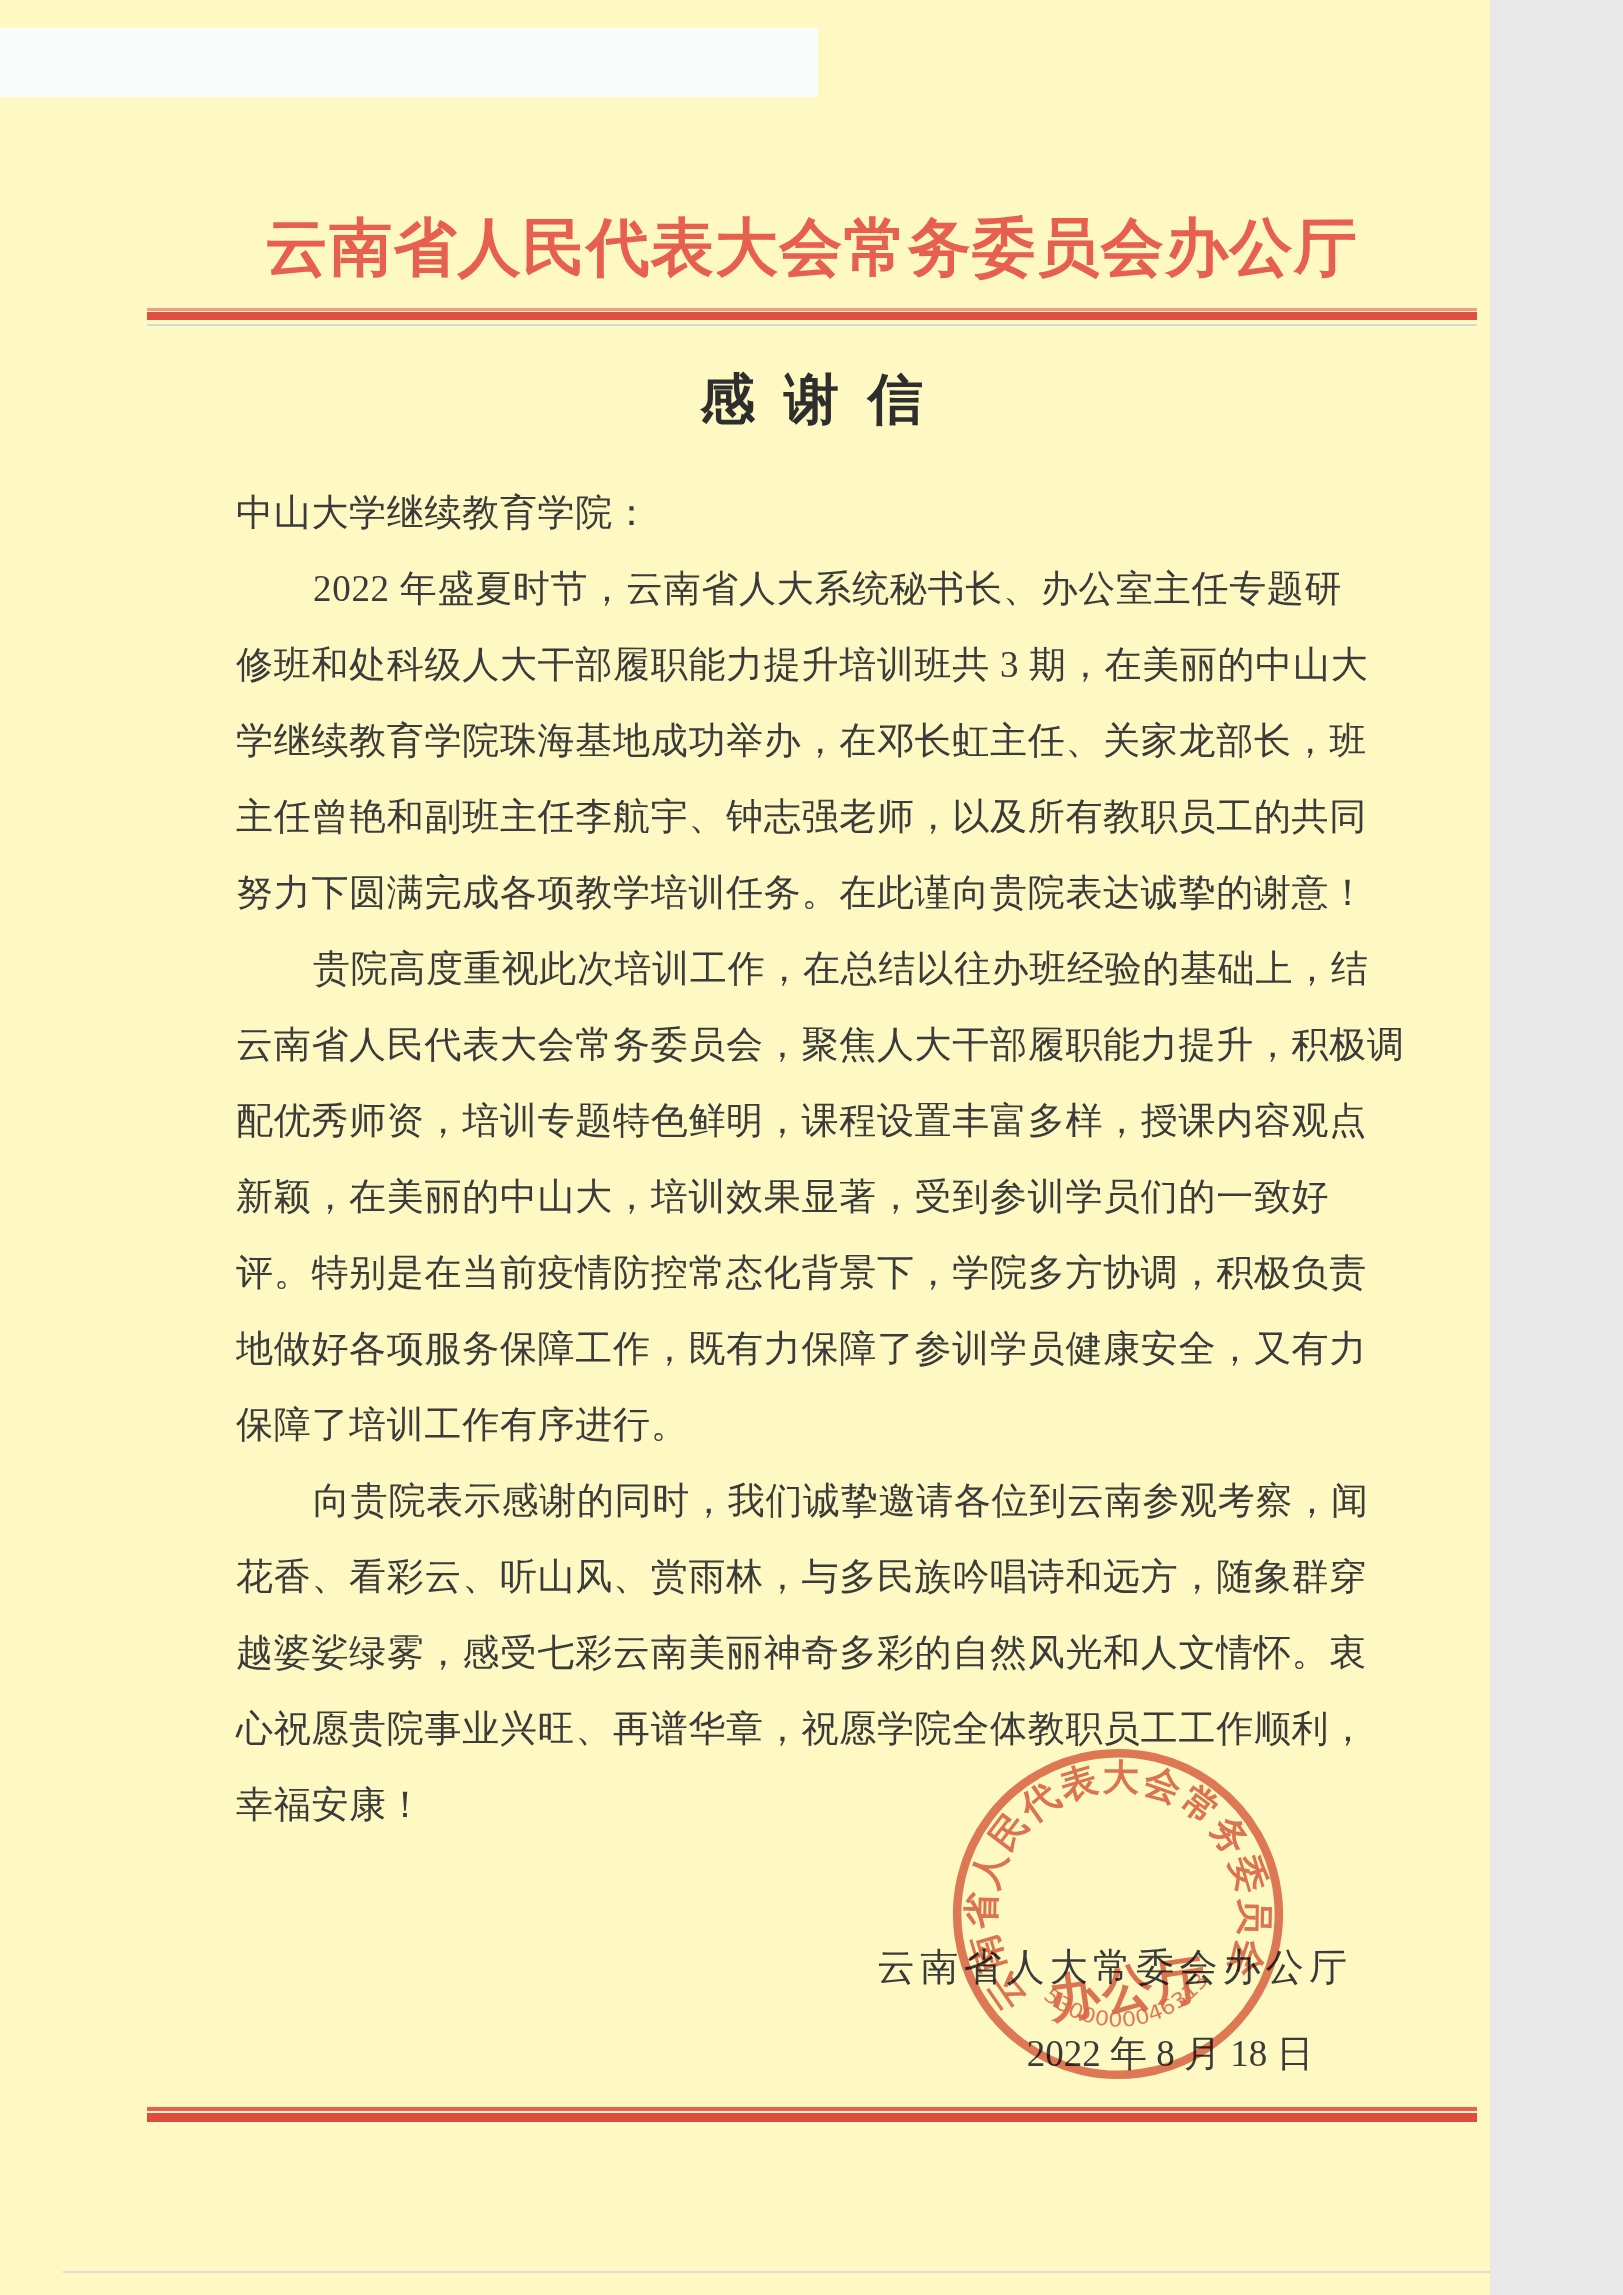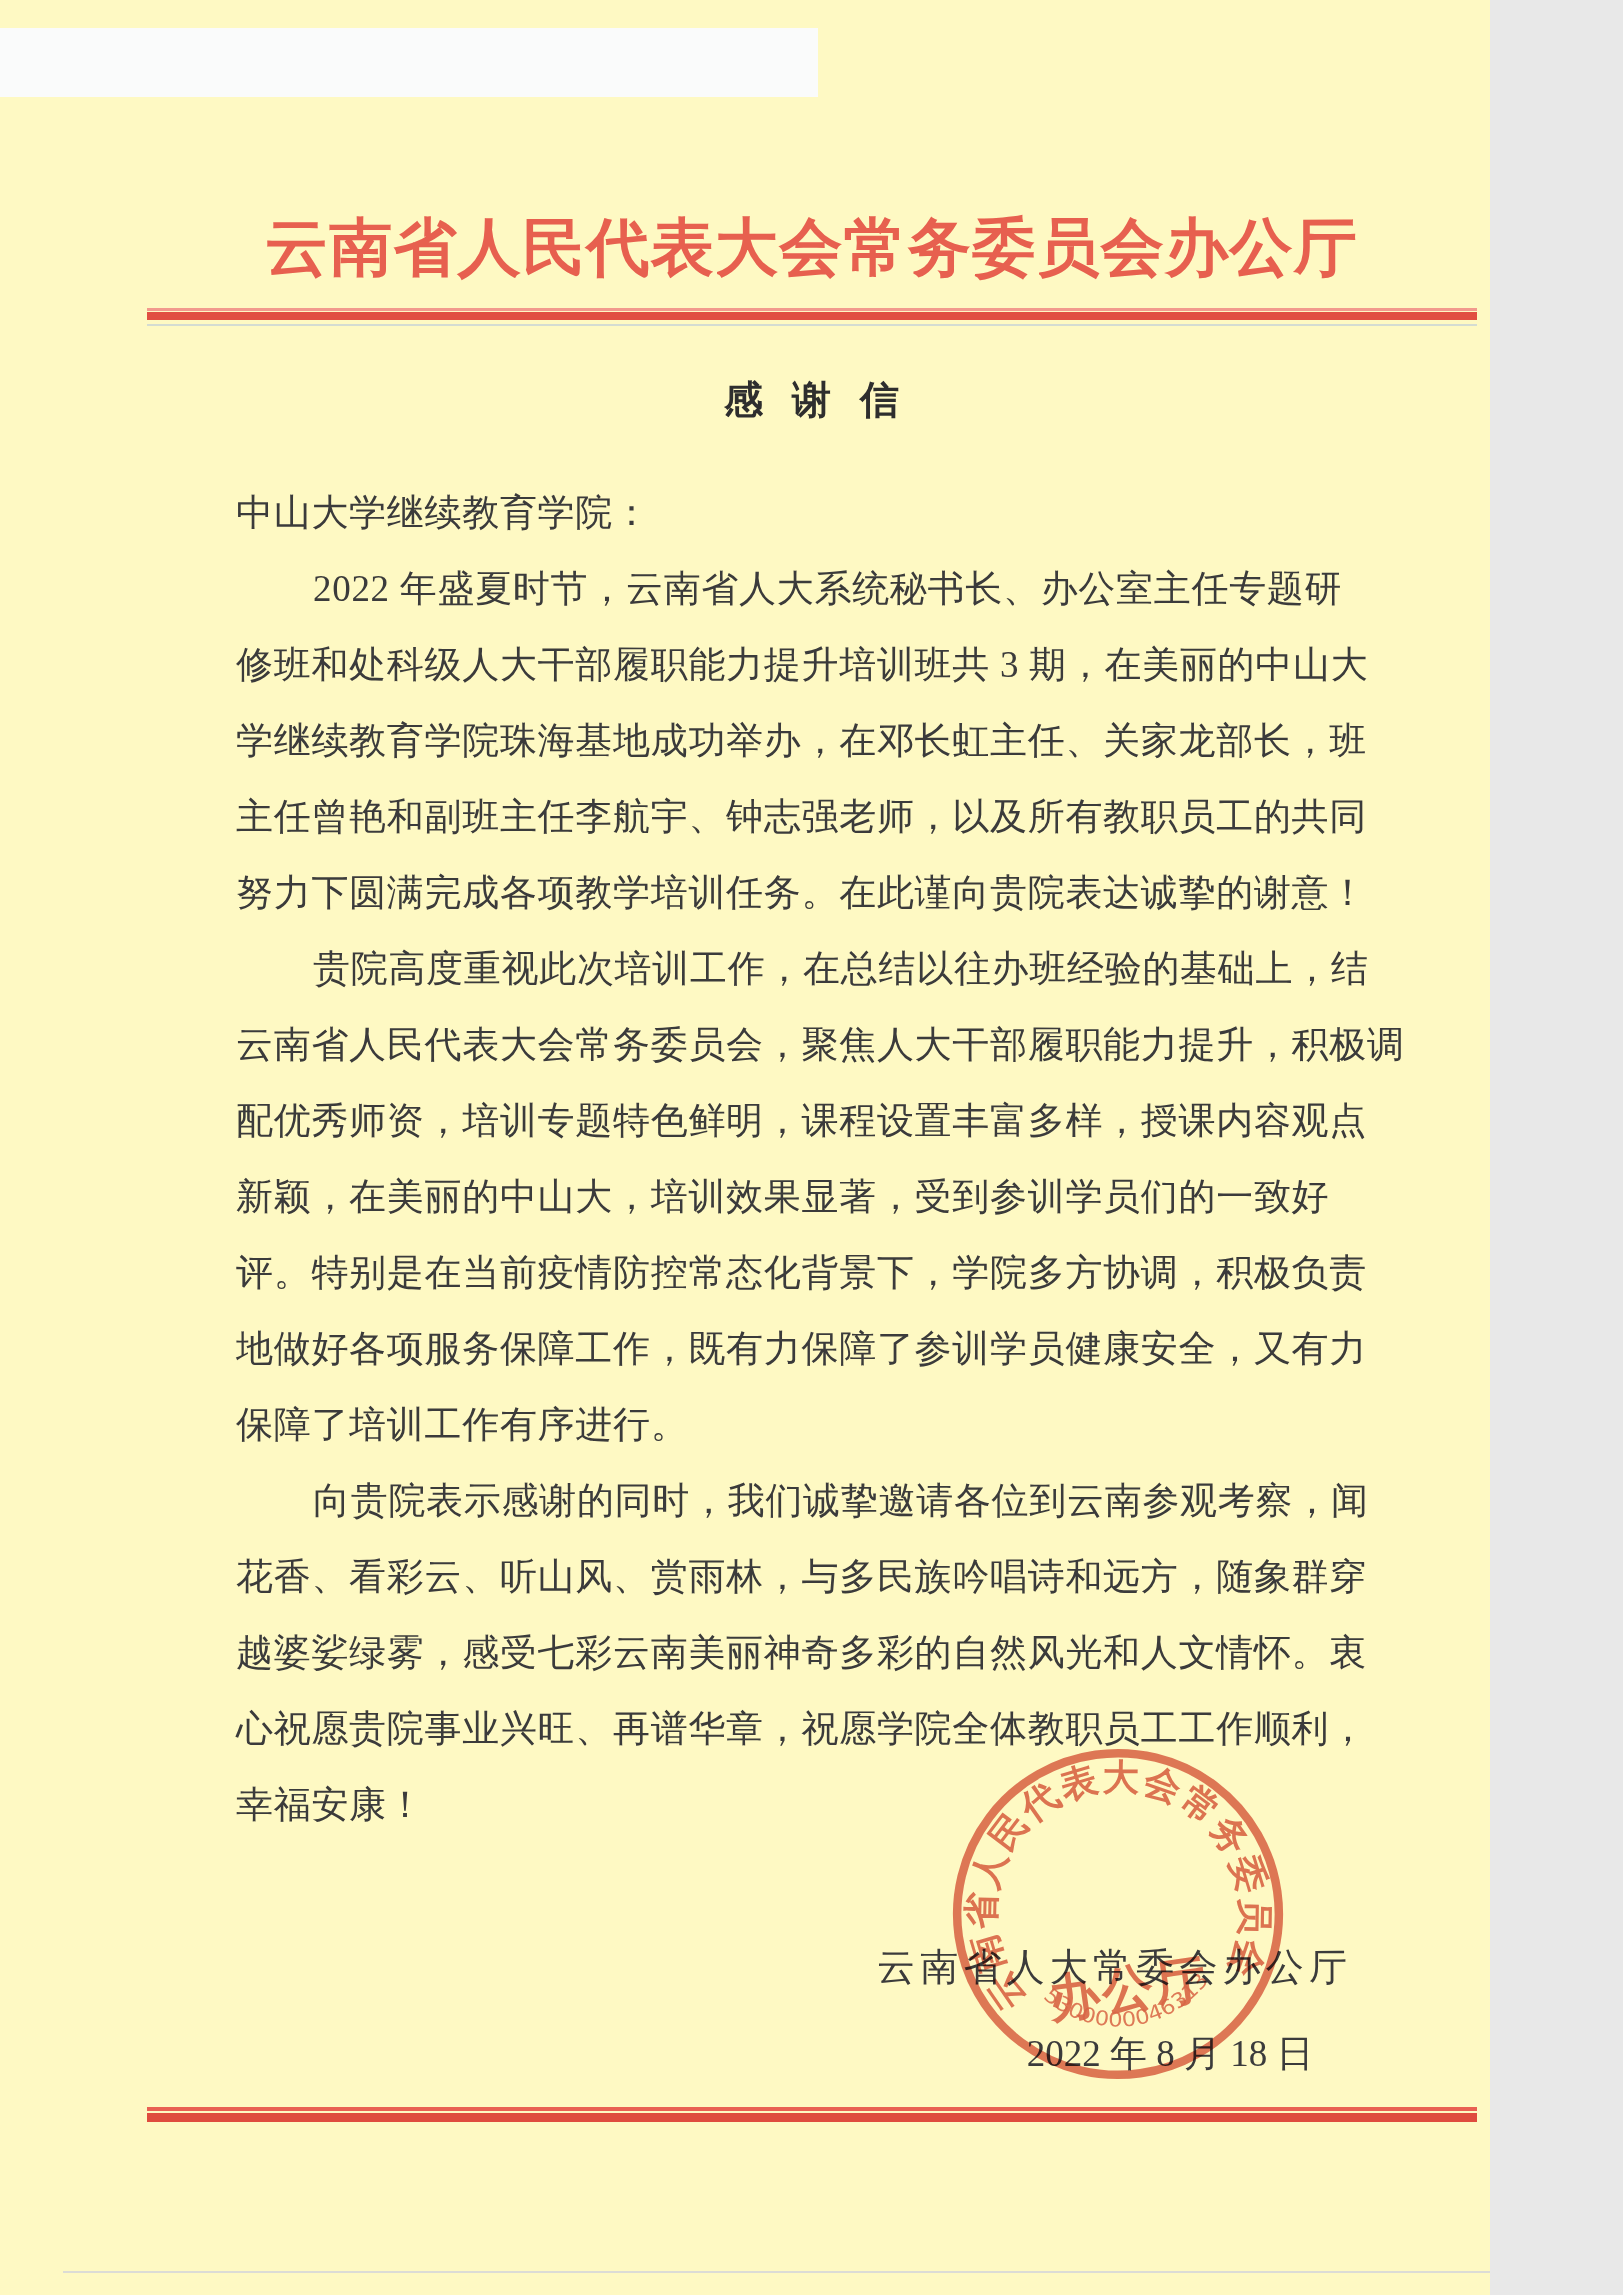--- a/index.html
+++ b/index.html
@@ -26,21 +26,21 @@
   .rule{position:absolute;left:147px;width:1330px;}
   .rule-header{top:308px;}
   .rule-header .thin-pink{height:3.3px;background:#f29a8d;}
   .rule-header .thick{height:8.5px;background:#e14f41;margin-top:0.7px;}
   .rule-header .faint{height:2px;background:#ccd7d5;margin-top:3.9px;opacity:.85;}
   .letter-title{
     position:absolute;left:0;top:364px;width:1623px;
     text-align:center;
   }
   .letter-title span{
-    font-size:39px;font-weight:700;color:#2e2e2e;
+    font-size:55px;font-weight:700;color:#2e2e2e;
     letter-spacing:29px;margin-right:-29px;
     line-height:72px;
   }
   .letter-body{
     position:absolute;left:236px;top:475px;width:1140px;
     font-size:37px;
     letter-spacing:0.7px;
   }
   .body-line{
     height:76px;line-height:76px;

